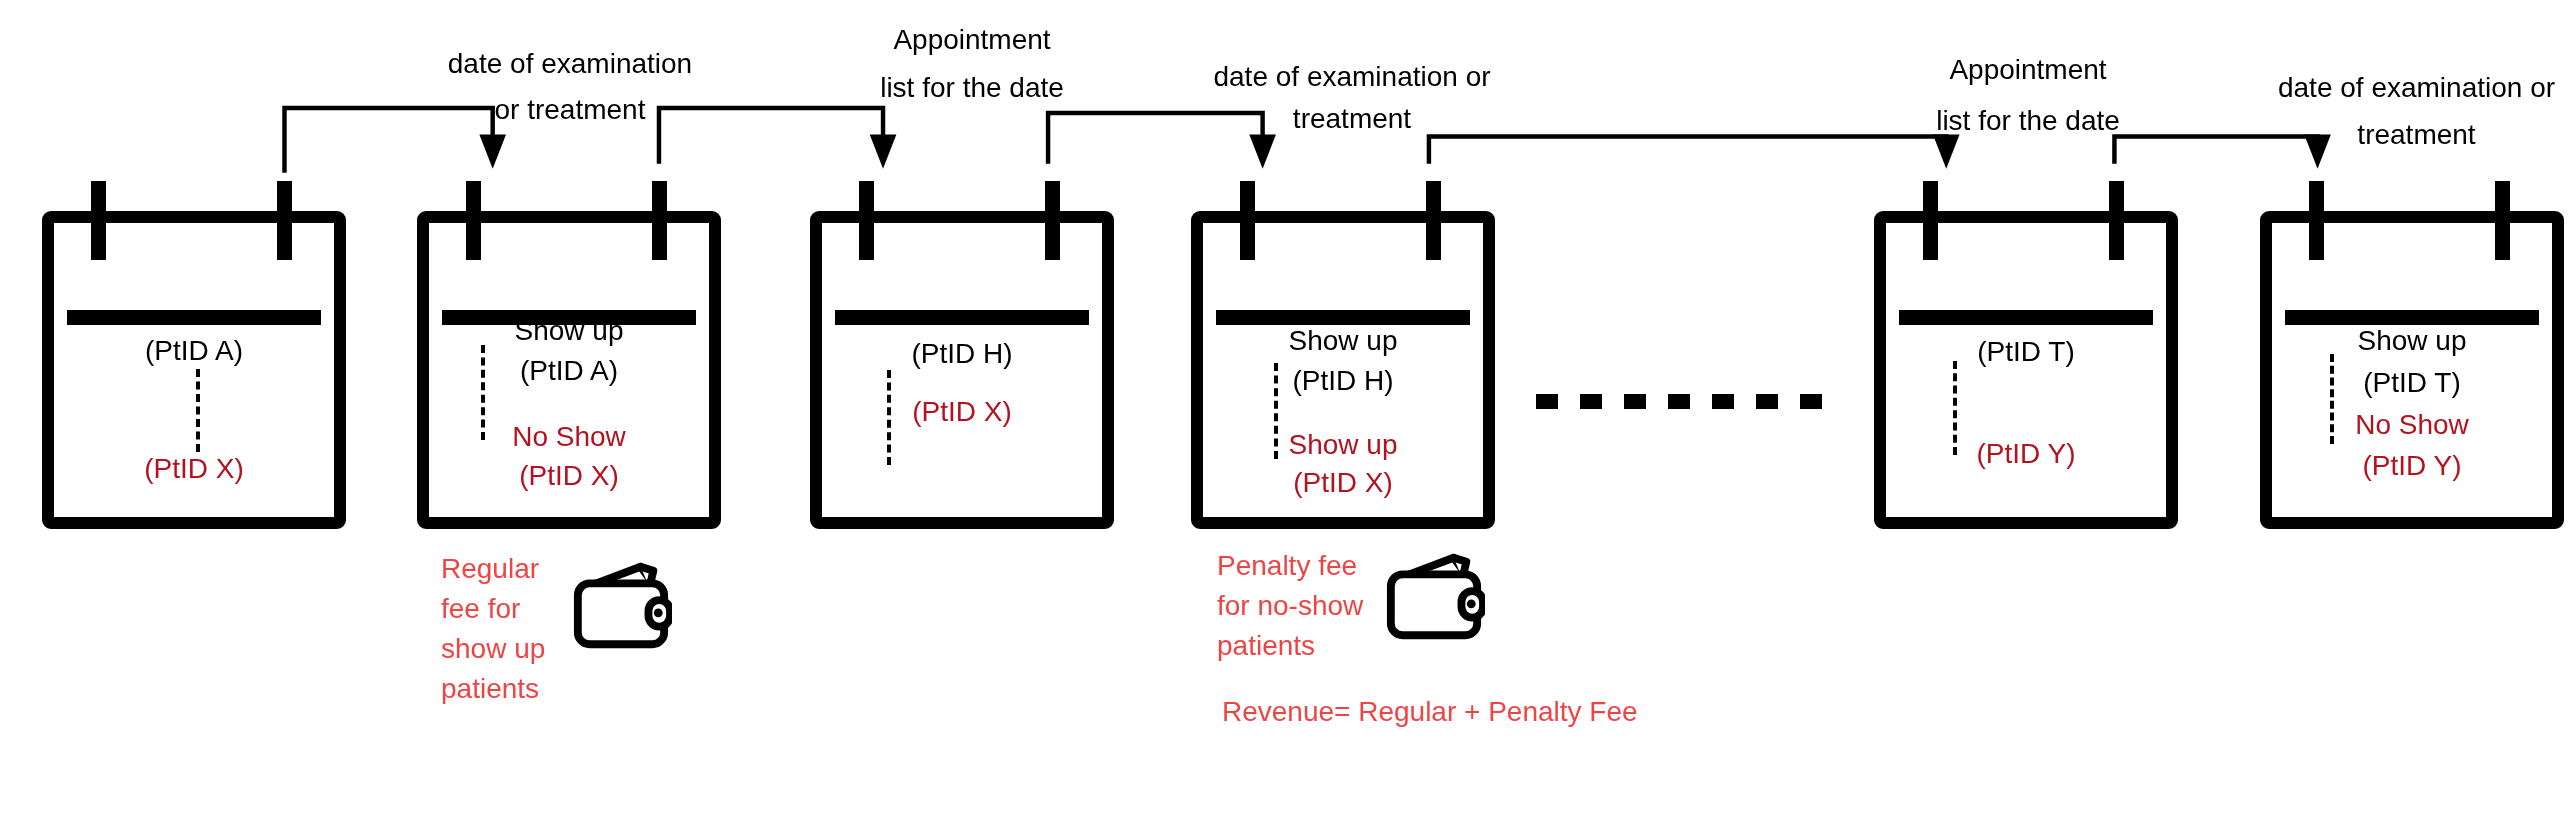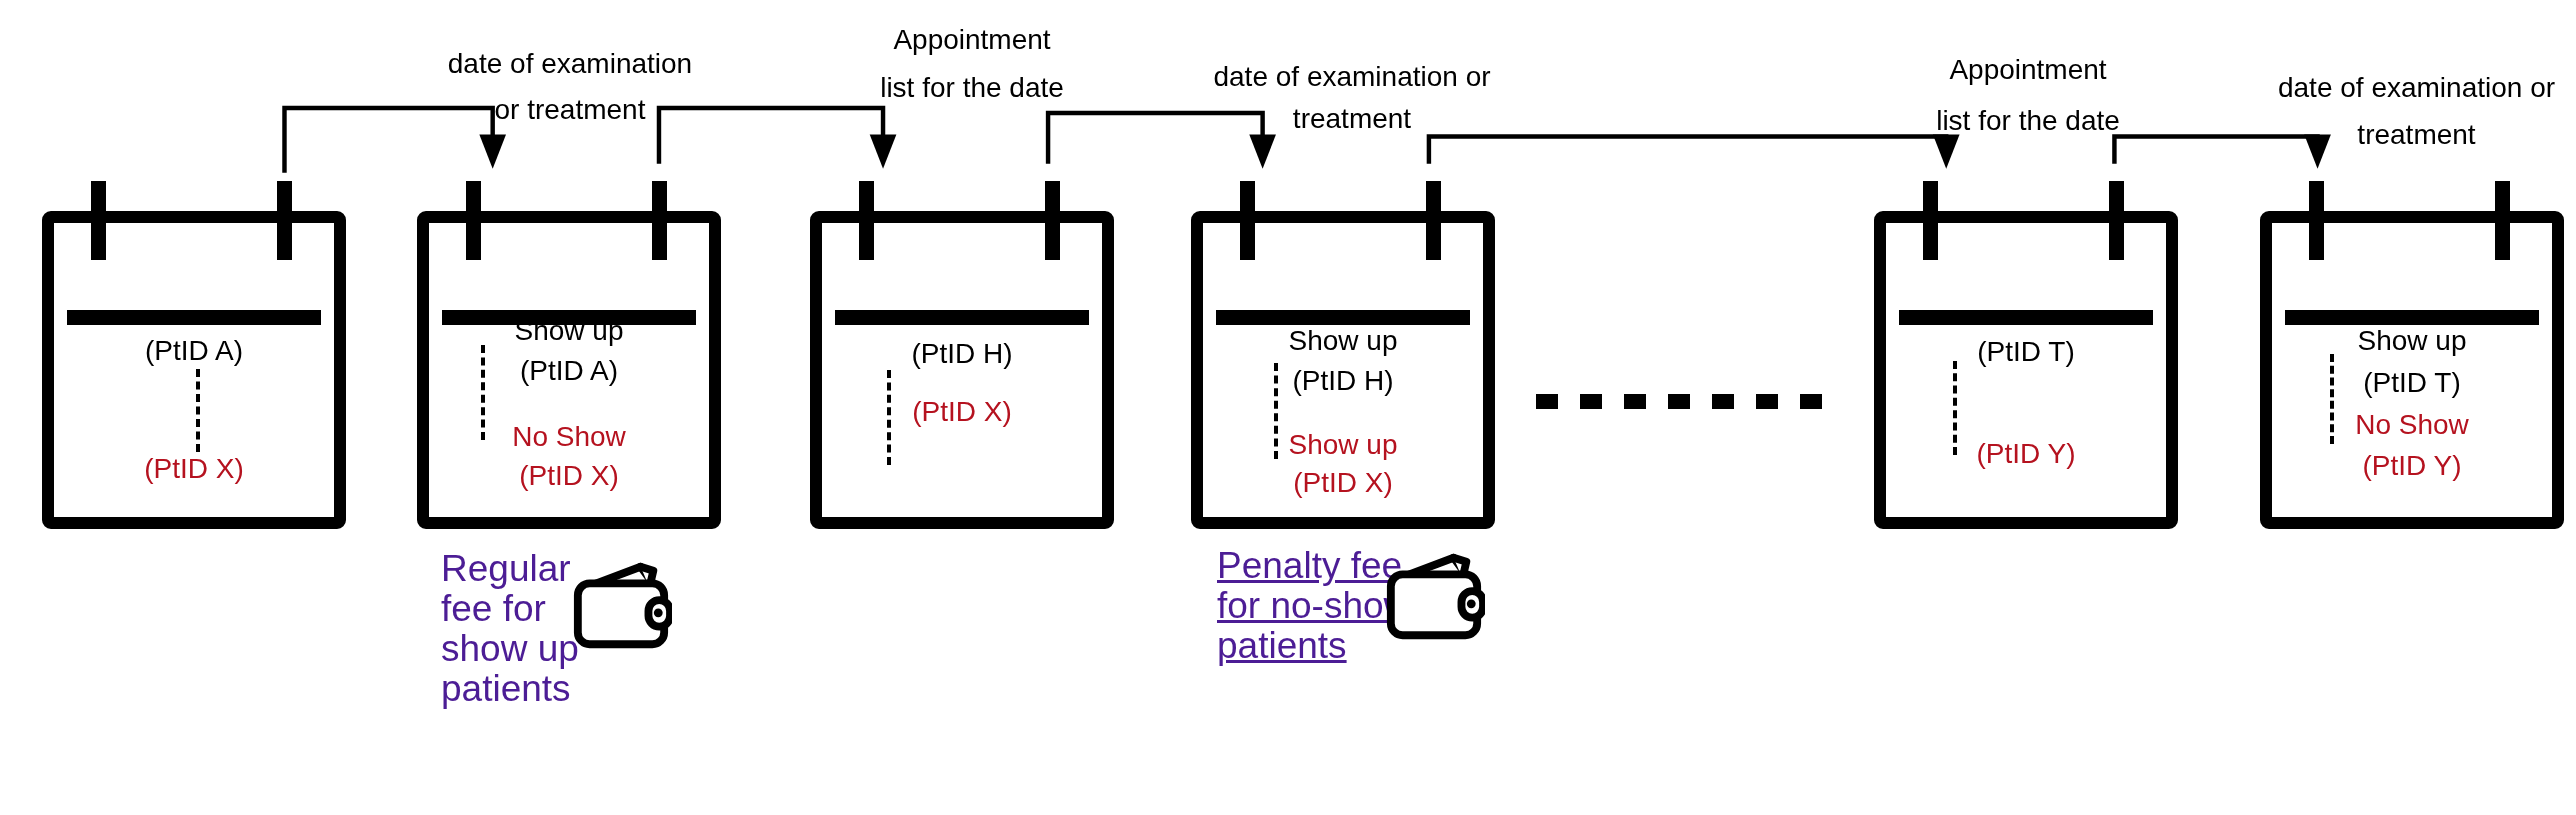--- a/index.html
+++ b/index.html
@@ -36,21 +36,21 @@
     position:absolute; left:0; right:0;
     text-align:center; font-size:28px; line-height:1.05;
     white-space:nowrap;
   }
   .red { color:#b5121f; }
   .vdash { position:absolute; width:0; border-left:4.4px dashed #000; }
   .hdash {
     position:absolute; left:1536px; top:394px; width:288px; height:15.2px;
     background:repeating-linear-gradient(90deg,#000 0 21.6px,transparent 21.6px 44px);
   }
-  .note { position:absolute; font-size:37px; line-height:40px; color:#4c1d95; white-space:nowrap; }
+  .note { position:absolute; font-size:28px; line-height:40px; color:#ef4444; white-space:nowrap; }
   .wallet { position:absolute; }
 </style>
 </head>
 <body>
 
 <div id="canvas">
 
   <svg class="overlay" width="2576" height="815" viewBox="0 0 4056 1284">
     <g stroke="#000" stroke-width="7" fill="none">
       <path d="M447 272 L447 170 L775 170 L775 222"></path>
@@ -190,34 +190,35 @@
   <svg class="wallet" style="left:570px; top:551px;" width="102" height="108" viewBox="0 0 104 104">
     <g stroke="#000" stroke-width="8" stroke-linejoin="round" stroke-linecap="round" fill="#ffffff">
       <path d="M16 34 L72 13 L80 24"></path>
       <path d="M72 13 L85 17 L81 34"></path>
       <rect x="8" y="30" width="88" height="62" rx="12"></rect>
       <rect x="80" y="47" width="22" height="27" rx="11"></rect>
     </g>
     <circle cx="90" cy="60" r="4.5" fill="#000"></circle>
   </svg>
 
-  <div class="note" style="left:1217px; top:546px;text-decoration:underline;">
+  <div class="note" style="left:1217px; top:546px;">
     <div>Penalty fee</div>
     <div>for no-show</div>
     <div>patients</div>
   </div>
 
   <svg class="wallet" style="left:1383px; top:540px;" width="102" height="112" viewBox="0 0 104 104">
     <g stroke="#000" stroke-width="8" stroke-linejoin="round" stroke-linecap="round" fill="#ffffff">
       <path d="M16 34 L72 13 L80 24"></path>
       <path d="M72 13 L85 17 L81 34"></path>
       <rect x="8" y="30" width="88" height="62" rx="12"></rect>
       <rect x="80" y="47" width="22" height="27" rx="11"></rect>
     </g>
     <circle cx="90" cy="60" r="4.5" fill="#000"></circle>
   </svg>
 
   <div class="note" style="left:441px; top:723px; line-height:39px;">
   </div>
 
+  <div class="note" style="left:1222px; top:692px;">Revenue= Regular + Penalty Fee</div>
 
 </div>
 
 
 </body></html>

